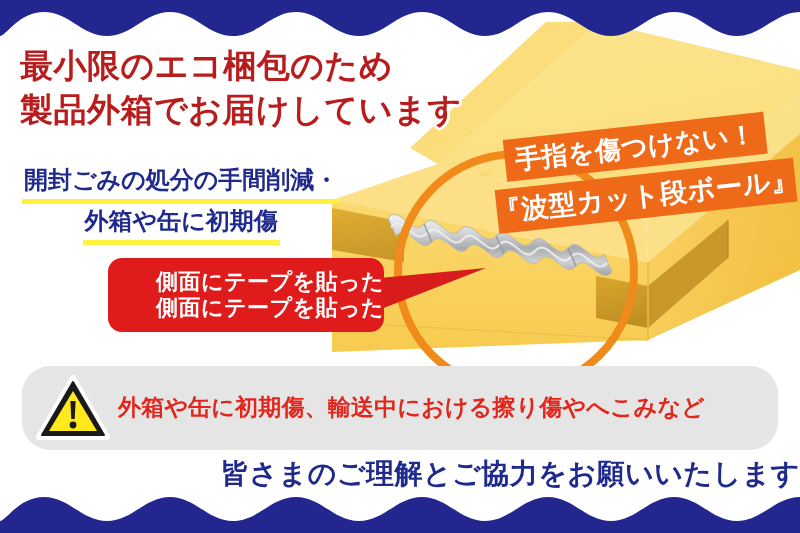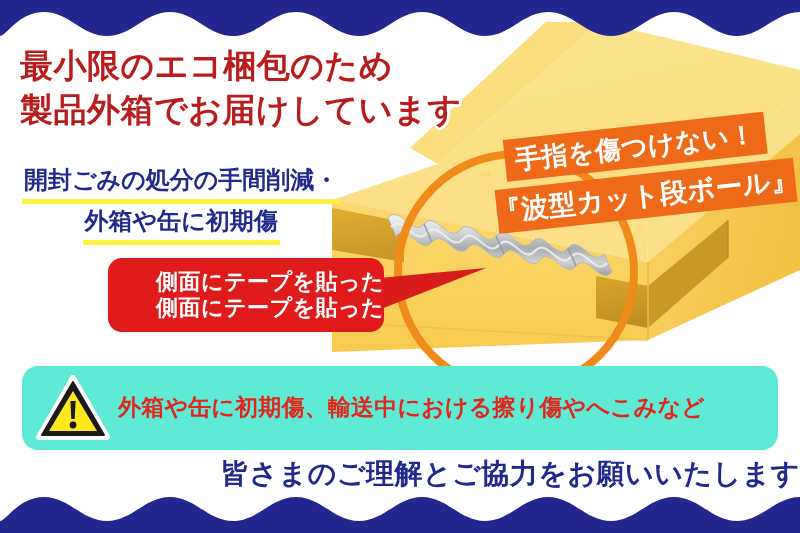--- a/index.html
+++ b/index.html
@@ -104,21 +104,21 @@
   #ribbon-bottom{
     left:497px;top:190px;width:300px;height:44px;
     font-size:27px;
     transform:rotate(-6.2deg);
     transform-origin:left center;
   }
 
   
   #warning-box{
     position:absolute;left:22px;top:366px;width:756px;height:84px;z-index:25;
-    background:#5eead4;border-radius:16px;
+    background:#e5e5e5;border-radius:28px;
     display:flex;align-items:center;
   }
   #warning-icon{
     flex:0 0 auto;margin-left:14px;margin-right:8px;width:74px;height:66px;
   }
   #warning-text{
     color:#e2261c;font-size:23px;font-weight:700;line-height:1.28;
     white-space:nowrap;letter-spacing:0.2px;
   }
   #warning-text .wn-line{display:block;}

